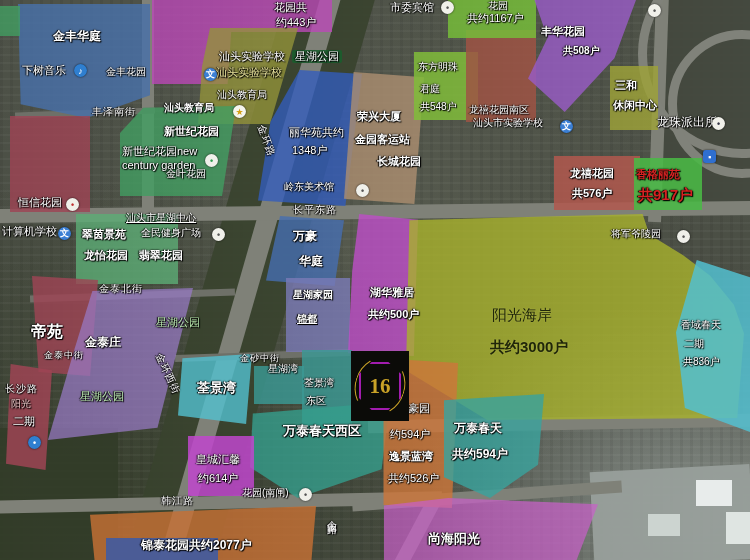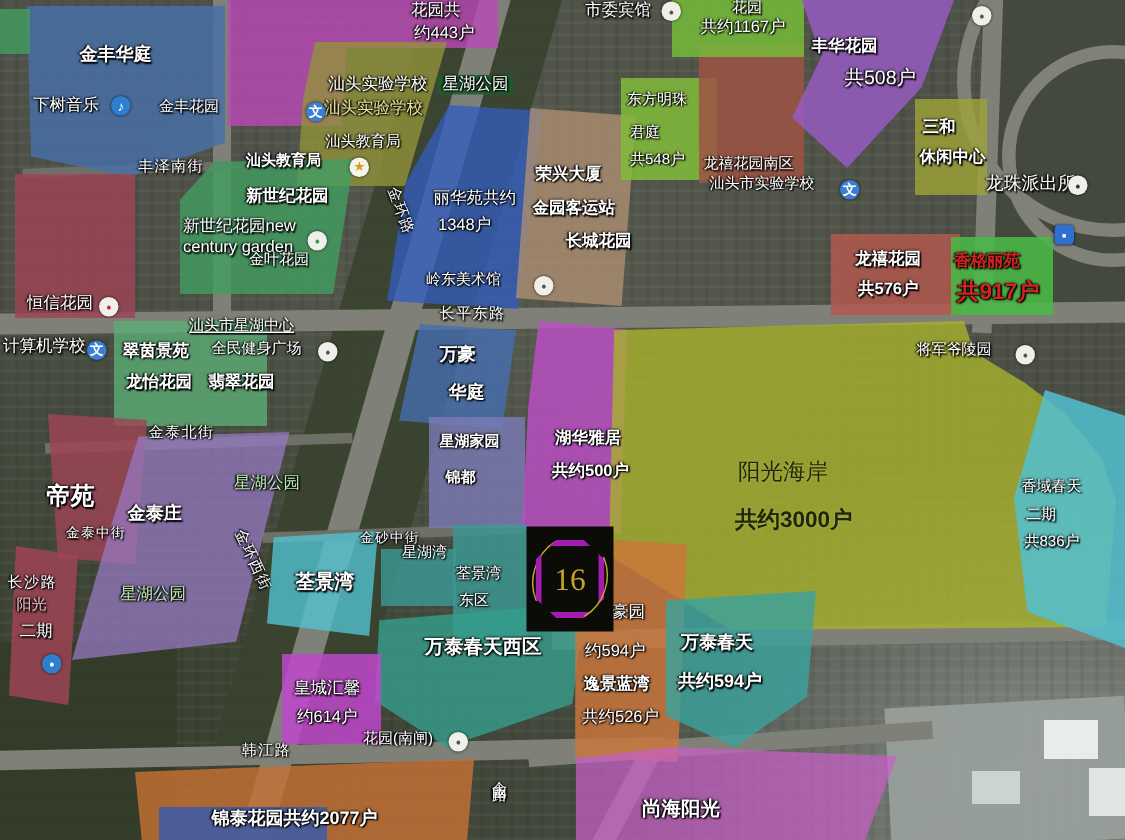--- a/index.html
+++ b/index.html
@@ -26,23 +26,23 @@
   .label.park{color:#b9e8ae;}
   .label.dark{color:#20260a;text-shadow:0 0 2px rgba(255,255,150,.25);}
   .label.tag{background:rgba(25,95,45,.85);padding:0 3px;border-radius:2px;}
   .label.vert{writing-mode:vertical-rl;letter-spacing:2px;}
   .poi{position:absolute;z-index:9;border-radius:50%;width:13px;height:13px;
     display:flex;align-items:center;justify-content:center;font-size:9px;font-weight:bold;
     box-shadow:0 0 2px rgba(0,0,0,.8);}
   .poi.sq{border-radius:3px;}
   #logo{position:absolute;z-index:10;background:#0b0b08;display:flex;align-items:center;
     justify-content:center;}
-  #logo .oct{width:38px;height:44px;border:4px solid #a21caf;display:flex;align-items:center;
+  #logo .oct{width:38px;height:44px;border:2px solid #a21caf;display:flex;align-items:center;
     justify-content:center;color:#c9a227;font-family:"Liberation Serif","DejaVu Serif",serif;
-    font-size:21px;font-weight:normal;
+    font-size:21px;font-weight:bold;
     clip-path:polygon(30% 0,70% 0,100% 25%,100% 75%,70% 100%,30% 100%,0 75%,0 25%);}
   #logo::before,#logo::after{content:"";position:absolute;width:48px;height:56px;
     border:1.5px solid transparent;border-left-color:#c9a227;border-radius:50%;}
   #logo::before{transform:rotate(18deg);}
   #logo::after{transform:rotate(198deg);}
 </style>
 </head>
 <body>
 
 <div id="stage">
@@ -149,33 +149,33 @@
       <div class="label" style="left: 355px; top: 133px; font-size: 11px; font-weight: 700;">金园客运站</div>
       <div class="label" style="left: 357px; top: 155px; font-size: 11px; font-weight: 700; margin-left: 20px;">长城花园</div>
       <div class="label" style="left: 418px; top: 61px; font-size: 10px; font-weight: 400;">东方明珠</div>
       <div class="label" style="left: 420px; top: 83px; font-size: 10px; font-weight: 400;">君庭</div>
       <div class="label" style="left: 420px; top: 101px; font-size: 10px; font-weight: 400;">共548户</div>
       <div class="label" style="left: 488px; top: 0px; font-size: 10px; font-weight: 400;">花园</div>
       <div class="label" style="left: 467px; top: 12px; font-size: 11px; font-weight: 400;">共约1167户</div>
       <div class="label" style="left: 469px; top: 104px; font-size: 10px; font-weight: 400;">龙禧花园南区</div>
       <div class="label" style="left: 473px; top: 117px; font-size: 10px; font-weight: 400;">汕头市实验学校</div>
       <div class="label" style="left: 541px; top: 25px; font-size: 11px; font-weight: 700;">丰华花园</div>
-      <div class="label" style="left: 543px; top: 45px; font-size: 13px; font-weight: 400; padding-left: 20px;">共508户</div>
+      <div class="label" style="left: 543px; top: 45px; font-size: 10px; font-weight: 700; padding-left: 20px;">共508户</div>
       <div class="label" style="left: 615px; top: 79px; font-size: 11px; font-weight: 700;">三和</div>
       <div class="label" style="left: 613px; top: 99px; font-size: 11px; font-weight: 700;">休闲中心</div>
       <div class="label" style="left: 644px; top: 116px; font-size: 12px; font-weight: 400; margin-left: 13px;">龙珠派出所</div>
       <div class="label" style="left: 570px; top: 167px; font-size: 11px; font-weight: 700;">龙禧花园</div>
       <div class="label" style="left: 572px; top: 187px; font-size: 11px; font-weight: 700;">共576户</div>
       <div class="label" style="left: 636px; top: 168px; font-size: 11px; color: rgb(212, 34, 34); font-weight: 700;">香格丽苑</div>
       <div class="label" style="left: 638px; top: 186px; font-size: 15px; color: rgb(212, 34, 34); font-weight: 700;">共917户</div>
       <div class="label street" style="left: 293px; top: 204px; font-size: 10px; font-weight: 400;">长平东路</div>
       <div class="label" style="left: 293px; top: 230px; font-size: 12px; font-weight: 700;">万豪</div>
       <div class="label" style="left: 299px; top: 255px; font-size: 12px; font-weight: 700;">华庭</div>
       <div class="label" style="left: 293px; top: 289px; font-size: 10px; font-weight: 700;">星湖家园</div>
-      <div class="label" style="left: 297px; top: 313px; font-size: 10px; font-weight: 700;">锦都</div>
+      <div class="label" style="left: 297px; top: 313px; font-size: 10px; font-weight: 700; text-decoration: underline;">锦都</div>
       <div class="label" style="left: 370px; top: 286px; font-size: 11px; font-weight: 700;">湖华雅居</div>
       <div class="label" style="left: 368px; top: 308px; font-size: 11px; font-weight: 700;">共约500户</div>
       <div class="label" style="left: 611px; top: 228px; font-size: 10px; font-weight: 400;">将军爷陵园</div>
       <div class="label dark" style="left: 492px; top: 306px; font-size: 15px; font-weight: 400;">阳光海岸</div>
       <div class="label dark" style="left: 490px; top: 338px; font-size: 15px; font-weight: 700;">共约3000户</div>
       <div class="label" style="left: 681px; top: 319px; font-size: 10px; font-weight: 400;">香域春天</div>
       <div class="label" style="left: 684px; top: 338px; font-size: 10px; font-weight: 400;">二期</div>
       <div class="label" style="left: 683px; top: 356px; font-size: 10px; font-weight: 400;">共836户</div>
       <div class="label street" style="left: 240px; top: 353px; font-size: 9px; font-weight: 400;">金砂中街</div>
       <div class="label" style="left: 197px; top: 381px; font-size: 13px; font-weight: 700;">荃景湾</div>

